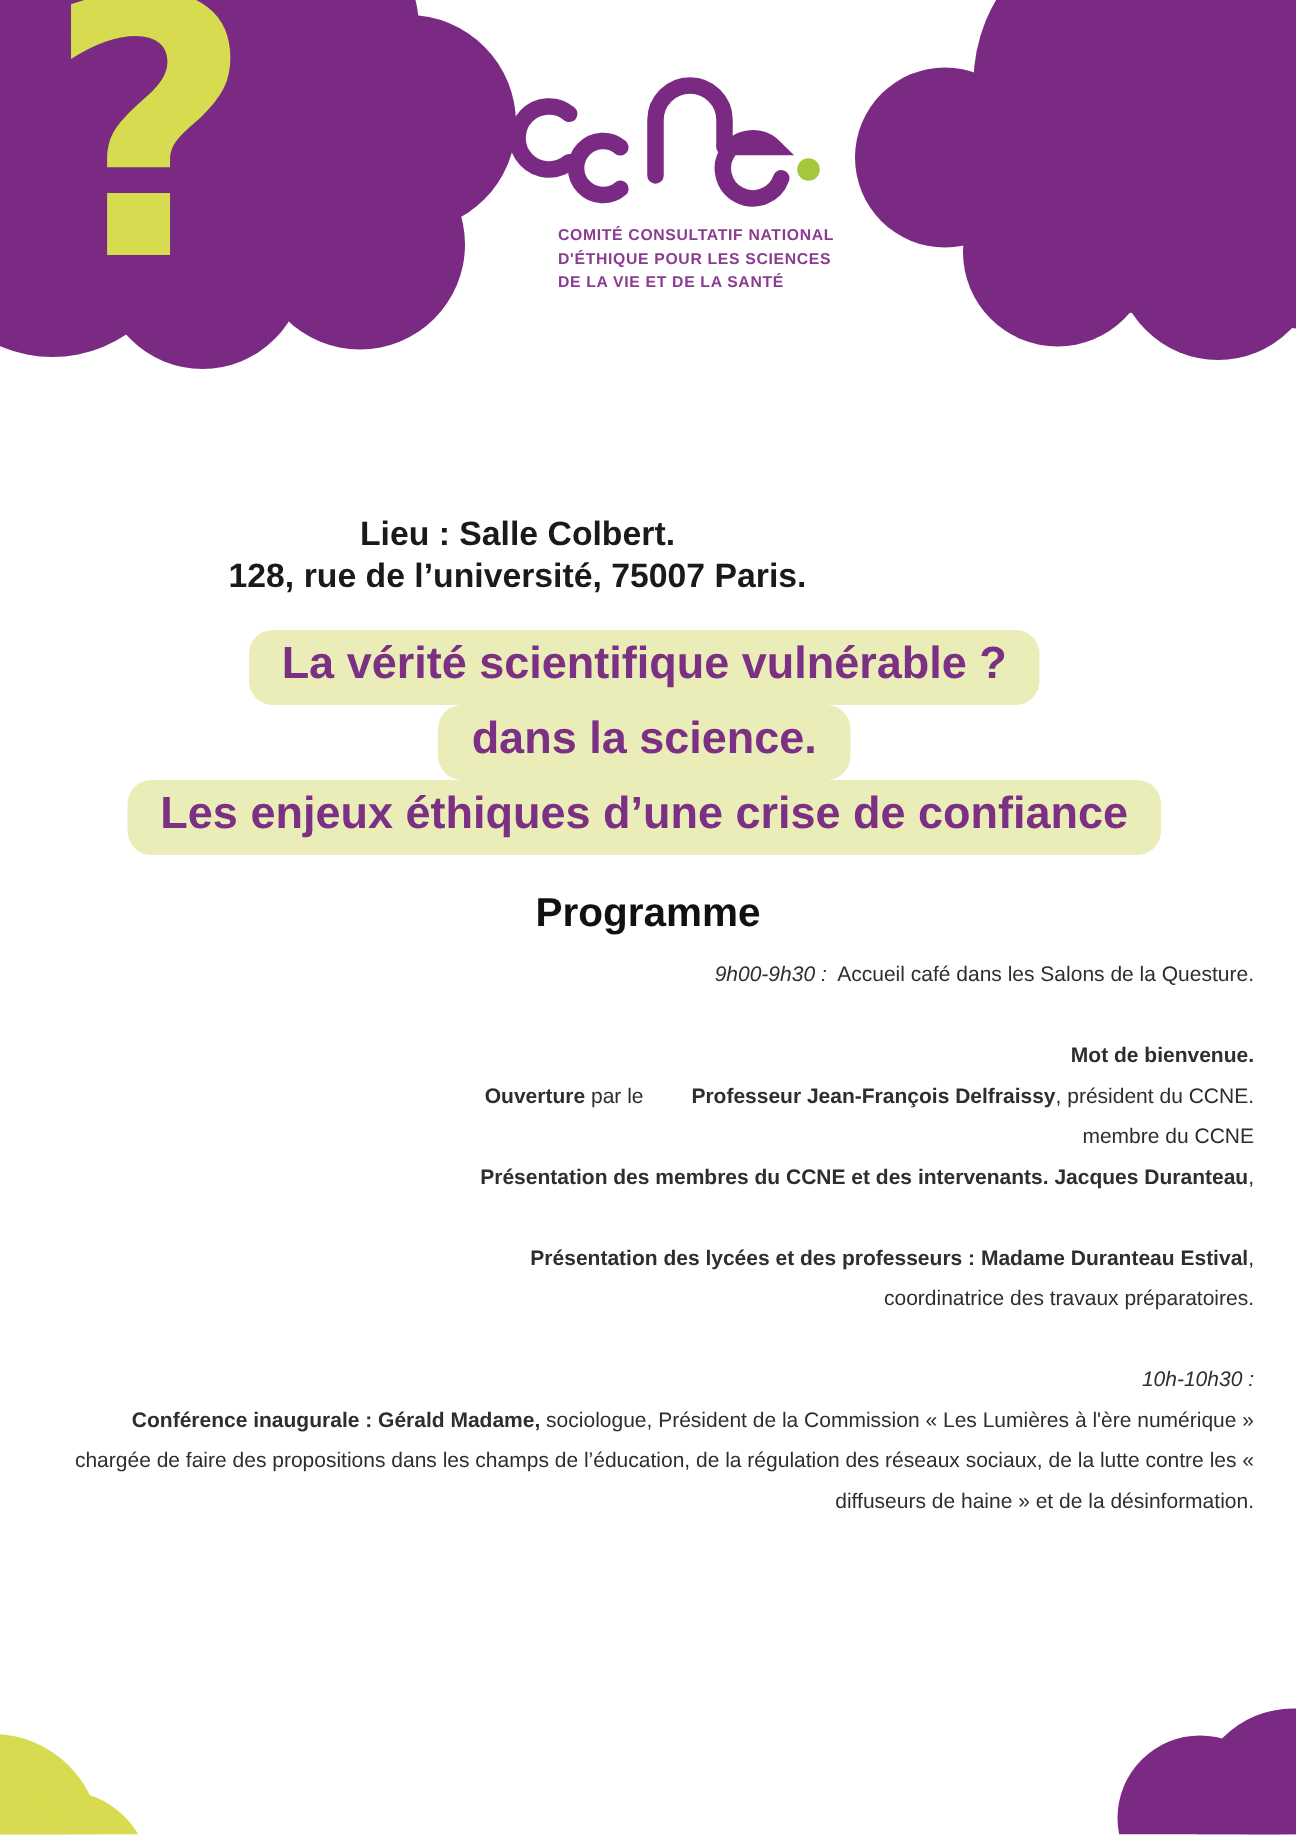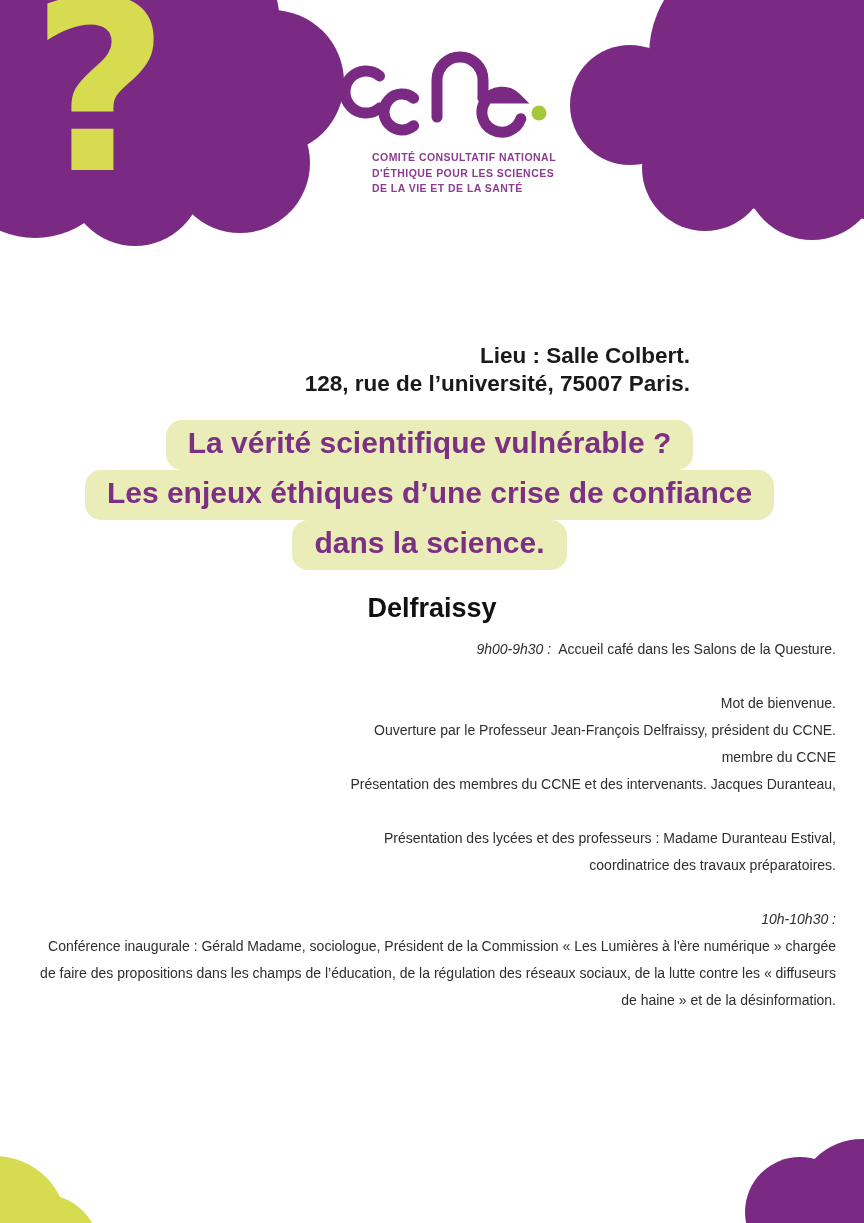--- a/index.html
+++ b/index.html
@@ -23,21 +23,21 @@
     position:absolute; left:372px; top:150px;
     color:var(--logo_sub,#8C3C90); font-weight:bold; font-size:10.5px;
     letter-spacing:0.45px; line-height:15.5px; white-space:nowrap;
   }
   
   .event-title {
     position:absolute; top:254px; left:0; width:864px; text-align:center;
     font-weight:bold; font-size:22.5px; line-height:28px; color:#1a1a1a;
   }
   .location {
-    position:absolute; top:342px; left:0; width:690px; text-align:right;
+    position:absolute; top:342px; left:0; width:690px; text-align:center;
     font-weight:bold; font-size:22.5px; line-height:28px; color:#1a1a1a;
   }
   
   .theme { position:absolute; top:420px; left:0; width:859px; text-align:center; }
   .theme-row { height:50px; }
   .theme-line {
     display:inline-block; background:var(--highlight,#EBEDB9);
     color:var(--theme_text,#7B3084); font-weight:bold; font-size:30px;
     line-height:36px; padding:5px 22px 9px; border-radius:16px; white-space:nowrap;
   }
@@ -46,21 +46,21 @@
     font-weight:bold; font-size:27px; line-height:34px; color:#111111;
   }
   
   .body {
     position:absolute; top:636px; left:36px; width:800px;
     font-size:14px; line-height:27px; color:var(--body_text,#2E2E2E);text-align:right;
   }
   .item { margin:0 0 27px 0; }
   .ln { display:block; }
   i { font-style:italic; font-weight:normal; }
-  b { font-weight:normal; }
+  b { font-weight:bold;margin-left:28px; }
 </style>
 </head>
 <body>
 
 <div class="page">
 
   <svg class="decor" viewBox="0 0 864 1223" width="864" height="1223">
     <g>
       <circle class="cloud-purple" cx="45" cy="40" r="120"></circle>
       <circle class="cloud-purple" cx="175" cy="25" r="105"></circle>
@@ -106,25 +106,25 @@
   </div>
 
 
   <div class="location">
     <div>Lieu : Salle Colbert.</div>
     <div>128, rue de l’université, 75007 Paris.</div>
   </div>
 
   <div class="theme">
     <div class="theme-row"><span class="theme-line">La vérité scientifique vulnérable ?</span></div>
+    <div class="theme-row"><span class="theme-line">dans la science.</span></div>
     <div class="theme-row"><span class="theme-line">Les enjeux éthiques d’une crise de confiance</span></div>
-    <div class="theme-row"><span class="theme-line">dans la science.</span></div>
   </div>
 
-  <div class="prog-heading">Delfraissy</div>
+  <div class="prog-heading">Programme</div>
 
   <div class="body">
 
     <p class="item">
       <i>9h00-9h30 :</i><span>&nbsp; Accueil café dans les Salons de la Questure.</span>
     </p>
 
     <p class="item">
       <span class="ln"><b>Mot de bienvenue.</b></span>
       <span class="ln"><b>Ouverture</b><span> par le </span><b>Professeur Jean-François Delfraissy</b><span>, président du CCNE.</span></span>

